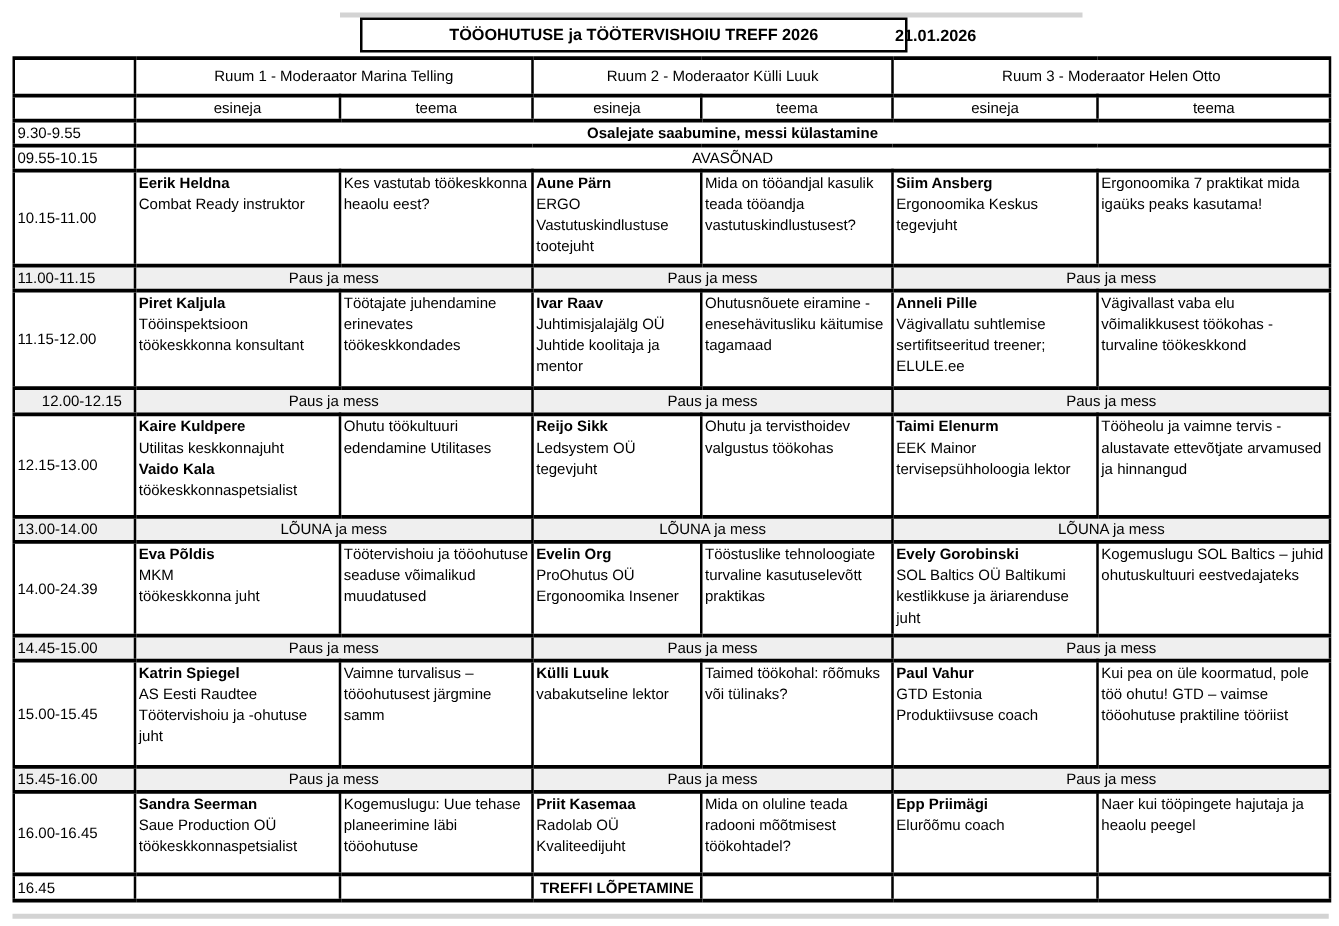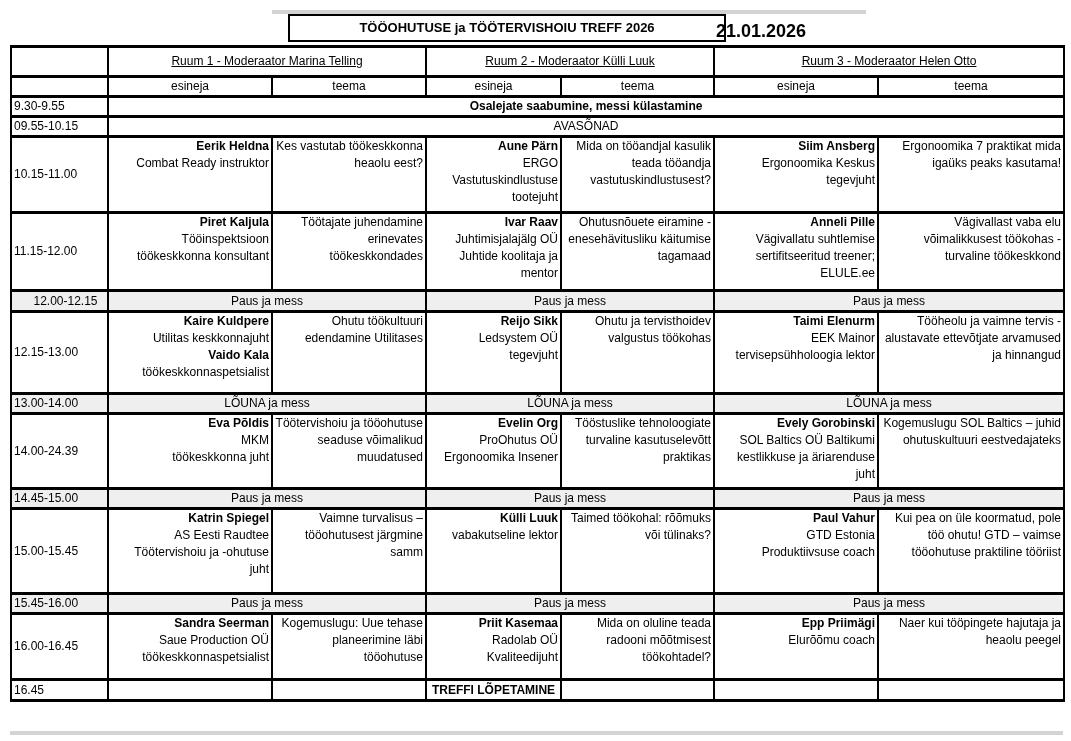--- a/index.html
+++ b/index.html
@@ -4,34 +4,34 @@
 <style>
   html,body{margin:0;padding:0;background:#fff;}
   .page{position:relative;width:1071px;height:741px;background:#fff;
         font-family:"Liberation Sans",sans-serif;color:#000;overflow:hidden;}
   .strip{position:absolute;background:#d3d3d3;}
   .strip-top{left:272px;top:10px;width:594px;height:4px;}
   .strip-bottom{left:10px;top:731px;width:1053px;height:4px;}
   .title-box{position:absolute;left:288px;top:14px;width:434px;height:24px;
              border:2px solid #000;background:#fff;font-weight:bold;font-size:13px;
              text-align:center;line-height:24px;}
-  .date{position:absolute;left:716px;top:21px;font-weight:bold;font-size:18px;text-align:center;}
+  .date{position:absolute;left:716px;top:21px;font-weight:bold;font-size:13px;text-align:center;}
   table.sched{position:absolute;left:10px;top:45px;width:1053px;
               border-collapse:collapse;table-layout:fixed;}
   table.sched td{border:2px solid #000;border-top-width:3px;border-bottom-width:3px;
                  padding:0 2px;font-size:12px;line-height:17px;overflow:hidden;}
-  .row-rooms td{text-align:center;vertical-align:middle;text-decoration:underline;}
+  .row-rooms td{text-align:center;vertical-align:middle;}
   .row-cols td{text-align:center;vertical-align:middle;}
   td.time{text-align:left;padding-left:4px;vertical-align:middle;white-space:nowrap;}
   td.time.tcenter{text-align:center;padding-left:14px;}
   td.span-cell{text-align:center;vertical-align:middle;}
   td.span-cell.b{font-weight:bold;}
   tr.break-row td{background:#efefef;}
   td.break-cell{text-align:center;vertical-align:middle;}
-  td.speaker,td.topic{vertical-align:top;text-align:right;padding-top:2px;margin-top:47px;}
+  td.speaker,td.topic{vertical-align:top;text-align:left;padding-top:2px;margin-top:47px;}
   .nm{font-weight:bold;}
   td.closing-cell{font-weight:bold;text-align:center;vertical-align:middle;}
 </style>
 </head>
 <body>
 
 <div class="page">
   <div class="strip strip-top"></div>
   <div class="title-box">TÖÖOHUTUSE ja TÖÖTERVISHOIU TREFF 2026</div>
   <div class="date">21.01.2026</div>
@@ -89,20 +89,26 @@
           </td>
           <td class="speaker">
             <div class="nm">Siim Ansberg</div>
             <div class="ds">Ergonoomika Keskus</div>
             <div class="ds">tegevjuht</div>
           </td>
           <td class="topic">
             <div class="tp-t">Ergonoomika 7 praktikat mida igaüks peaks kasutama!</div>
           </td>
         </tr>
+        <tr class="break-row" style="height: 19px;">
+          <td class="time">11.00-11.15</td>
+          <td class="break-cell" colspan="2">Paus ja mess</td>
+          <td class="break-cell" colspan="2">Paus ja mess</td>
+          <td class="break-cell" colspan="2">Paus ja mess</td>
+        </tr>
         <tr style="height: 78px;">
           <td class="time">11.15-12.00</td>
           <td class="speaker">
             <div class="nm">Piret Kaljula</div>
             <div class="ds">Tööinspektsioon</div>
             <div class="ds">töökeskkonna konsultant</div>
           </td>
           <td class="topic">
             <div class="tp-t">Töötajate juhendamine erinevates töökeskkondades</div>
           </td>

